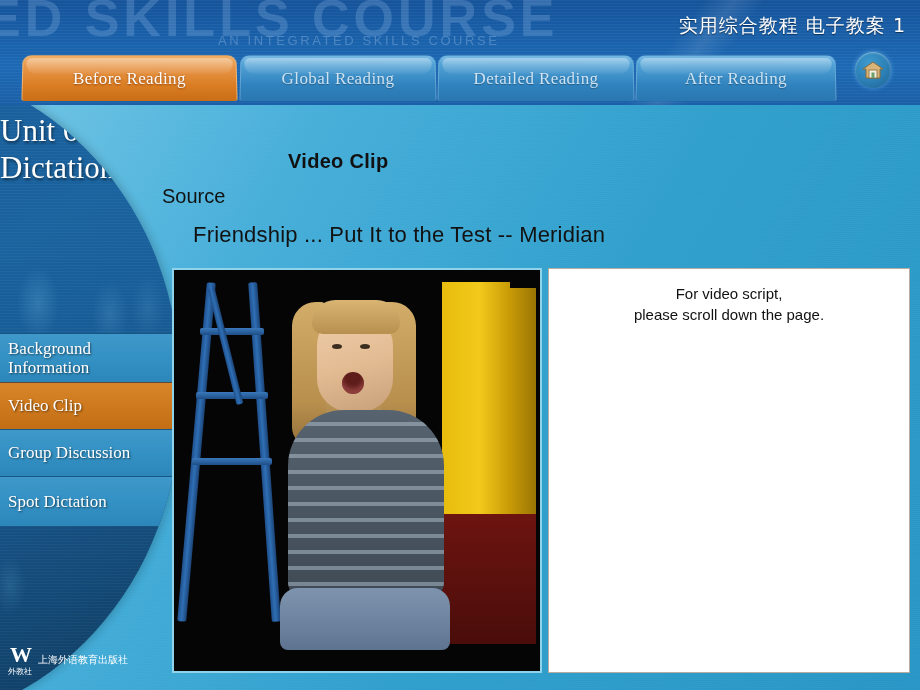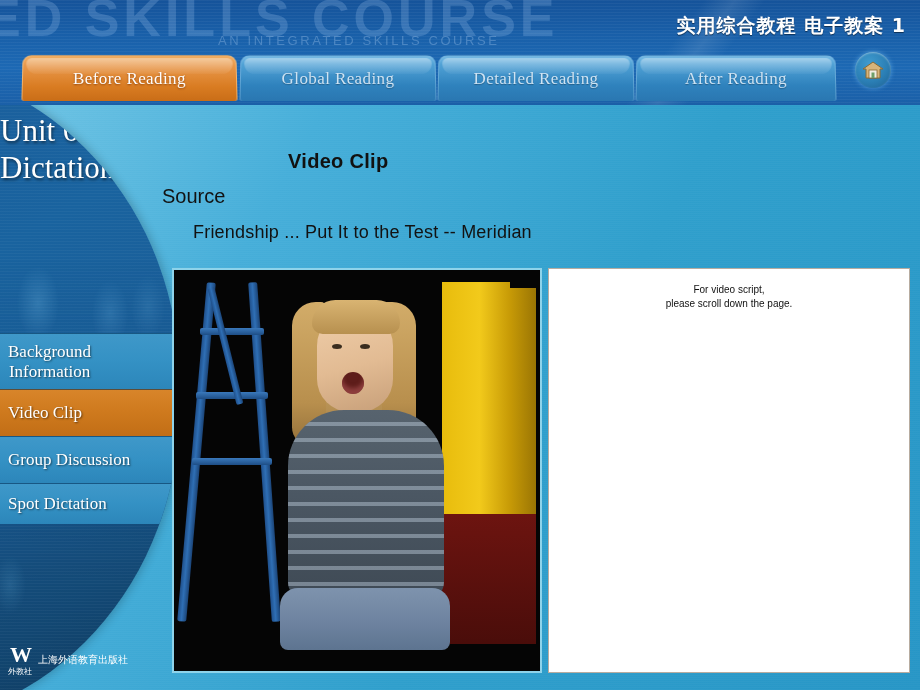--- a/index.html
+++ b/index.html
@@ -62,21 +62,21 @@
     letter-spacing: 2.6px;
     color: rgba(185,215,250,0.30);
     white-space: nowrap;
     user-select: none;
   }
   #course-title-cn {
     position: absolute;
     right: 14px; top: 13px;
     font-family: "DejaVu Sans", sans-serif;
     font-size: 19px;
-    font-weight: bold;
+    font-weight: normal;
     color: #ffffff;
     letter-spacing: 1px;
     white-space: nowrap;
     text-shadow: 0 1px 1px rgba(0,0,0,0.5);
   }
 
   
   #tabbar {
     position: absolute;
     left: 0; top: 55px;
@@ -210,45 +210,45 @@
     align-items: center;
     border-top: 1px solid rgba(10,50,85,0.55);
     line-height: 1.12;
   }
   .nav-item.blue {
     background: linear-gradient(180deg, #3f98c9 0%, #3491c4 50%, #2c86ba 100%);
   }
   .nav-item.orange {
     background: linear-gradient(180deg, #d8852a 0%, #cf7a1e 45%, #c26e16 100%);
   }
-  #nav-0 { height: 56px; text-align: center; }
+  #nav-0 { height: 49px; }
   #nav-1 { height: 47px; }
   #nav-2 { height: 47px; }
-  #nav-3 { height: 41px; }
+  #nav-3 { height: 50px; }
 
   
   #page-heading {
     position: absolute;
     left: 288px; top: 45px;
     font-size: 20px;
     font-weight: bold;
     color: #111111;
     letter-spacing: 0.3px;
   }
   #source-label {
     position: absolute;
     left: 162px; top: 80px;
     font-size: 20px;
     color: #121212;
     text-align: center;
   }
   #source-text {
     position: absolute;
     left: 193px; top: 117px;
-    font-size: 18px;
+    font-size: 22px;
     color: #121212;
     letter-spacing: 0.2px;
   }
 
   
   #video-frame {
     position: absolute;
     left: 172px; top: 163px;
     width: 370px; height: 405px;
     background: #000;
@@ -343,21 +343,21 @@
     position: absolute;
     left: 548px; top: 163px;
     width: 362px; height: 405px;
     background: #ffffff;
     border: 1px solid #b7aca0;
     box-sizing: border-box;
     padding-top: 14px;
   }
   #script-text {
     text-align: center;
-    font-size: 10px;
+    font-size: 15px;
     line-height: 1.42;
     color: #111111;
     white-space: pre-line;
   }
   #publisher {
     position: absolute;
     left: 0; top: 630px;
     width: 150px; height: 60px;
     display: flex;
     align-items: center;

